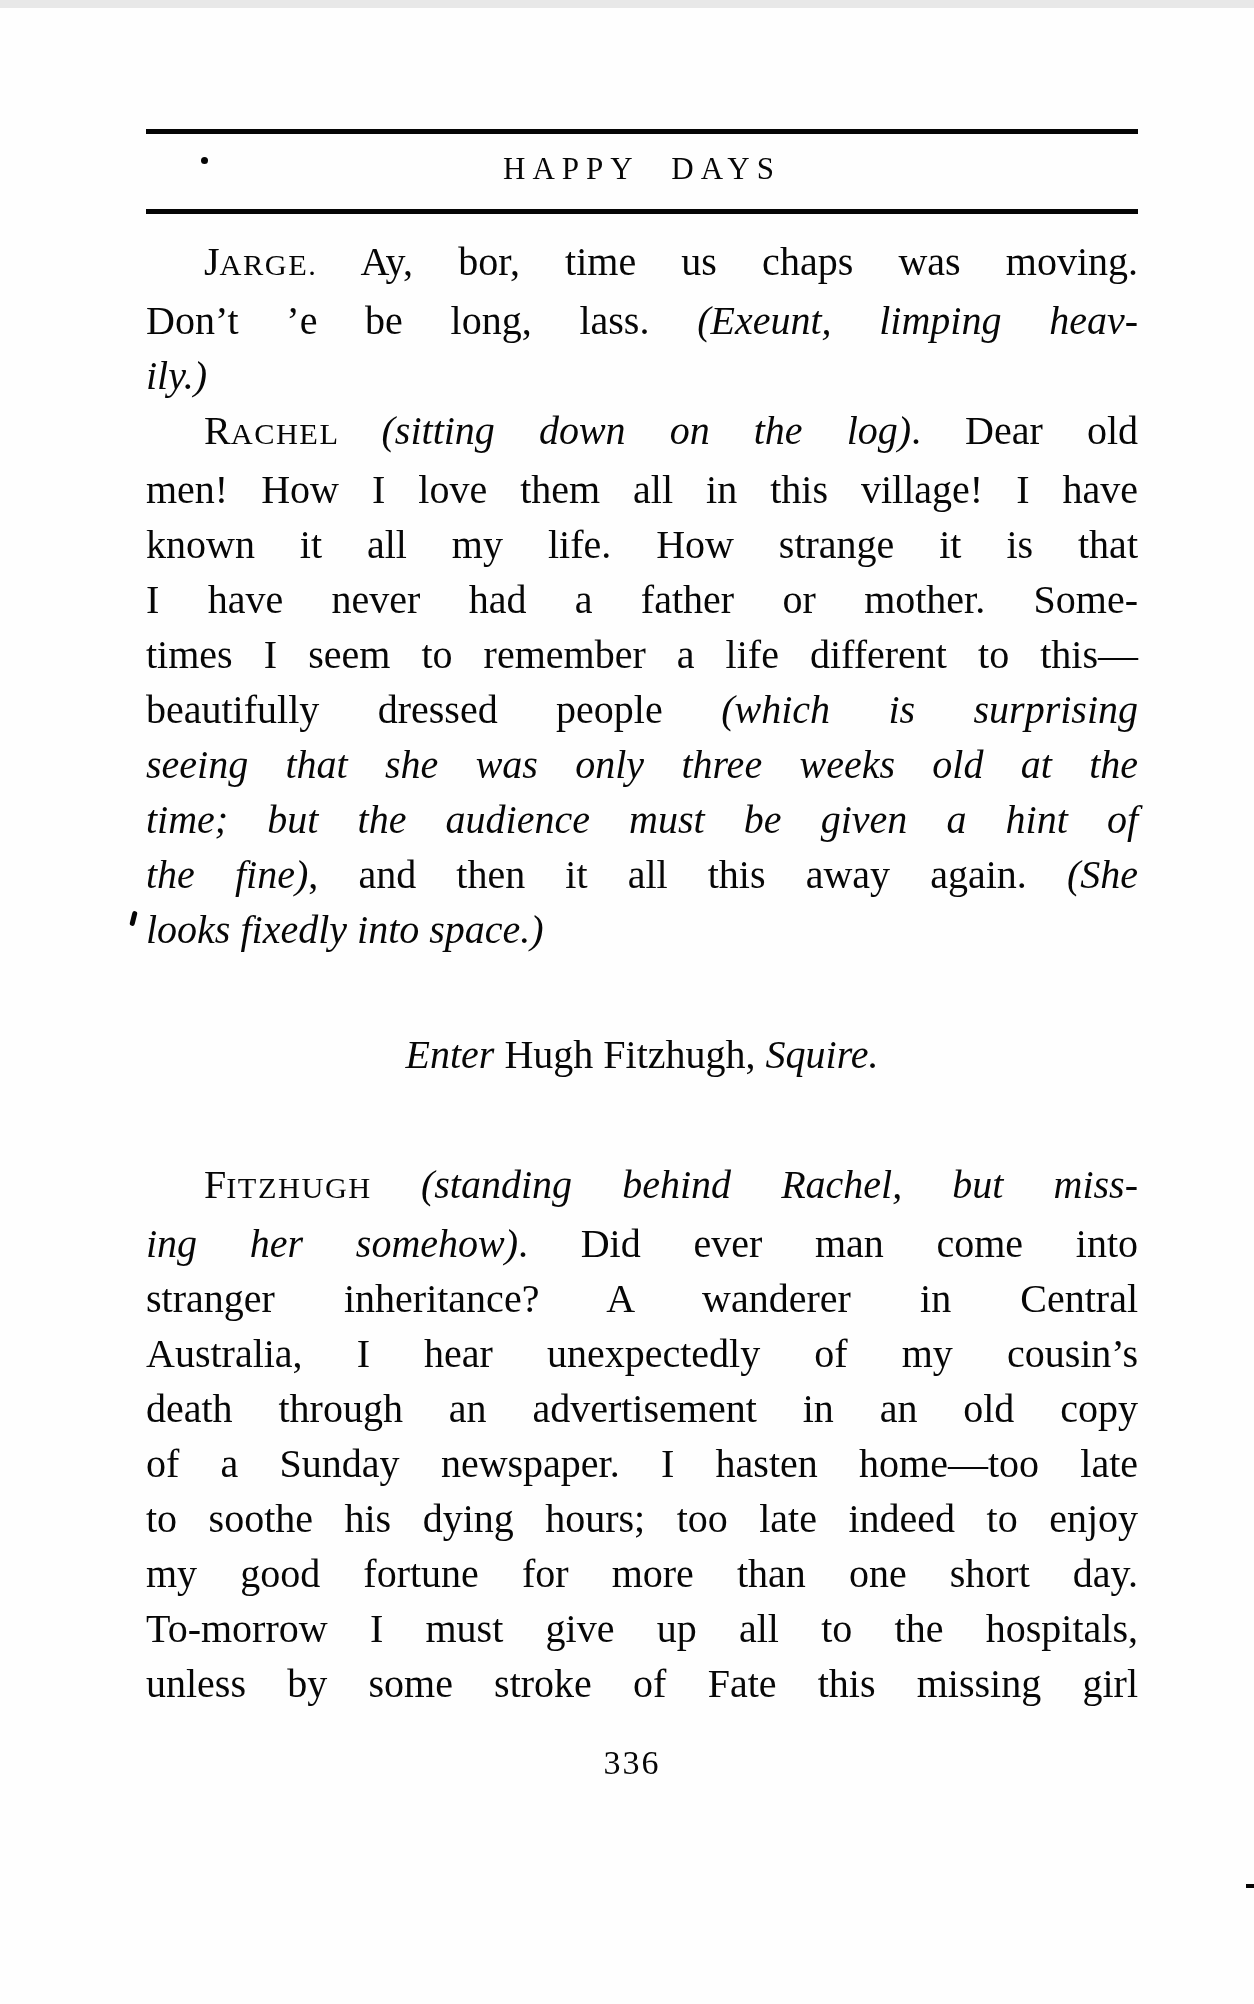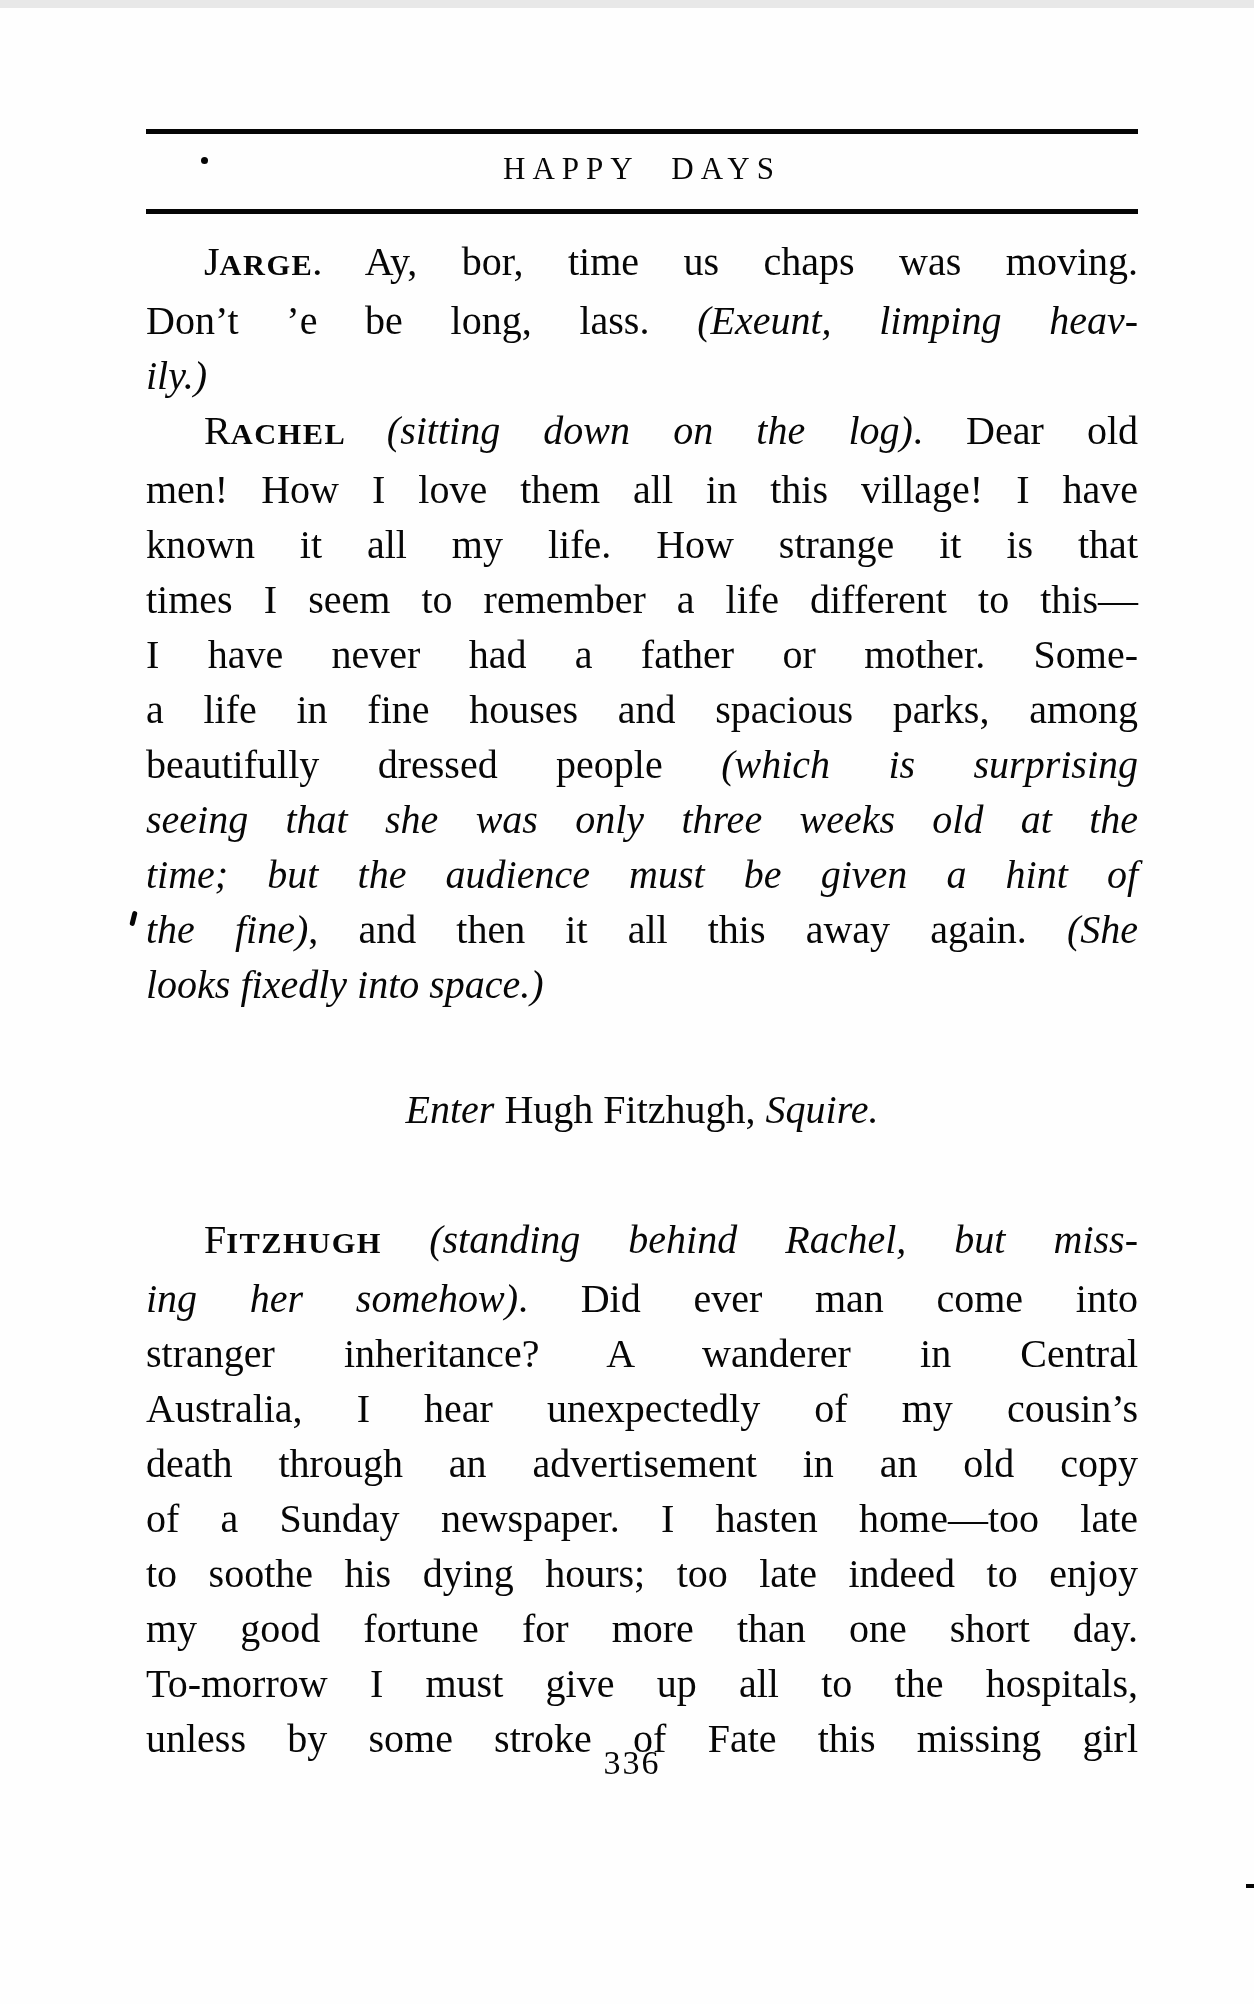--- a/index.html
+++ b/index.html
@@ -51,21 +51,20 @@
   }
   .line.no-j { text-align-last: left; }
   .line.center { text-align-last: center; }
   .line.ind { text-indent: 58px; }
   .s-r { font-style: normal; }
   .s-i { font-style: italic; }
   .s-sc {
     font-style: normal;
     font-size: 0.76em;
     letter-spacing: 1.5px;
-    font-weight: bold;
   }
   .para.stage { margin: 70px 0 75px 0; }
   .folio {
     position: absolute;
     left: 136px;
     top: 1736px;
     width: 992px;
     text-align: center;
     font-size: 34px;
     letter-spacing: 2px;
@@ -90,23 +89,22 @@
   <div class="page-body">
     <div class="para">
         <div class="line ind"><span class="s-r">J</span><span class="s-sc">ARGE.</span><span class="s-r"> Ay, bor, time us chaps was moving.</span></div>
         <div class="line"><span class="s-r">Don’t ’e be long, lass. </span><span class="s-i">(Exeunt, limping heav-</span></div>
         <div class="line no-j"><span class="s-i">ily.)</span></div>
       </div>
     <div class="para">
         <div class="line ind"><span class="s-r">R</span><span class="s-sc">ACHEL </span><span class="s-i">(sitting down on the log)</span><span class="s-r">. Dear old</span></div>
         <div class="line"><span class="s-r">men! How I love them all in this village! I have</span></div>
         <div class="line"><span class="s-r">known it all my life. How strange it is that</span></div>
+        <div class="line"><span class="s-r">I have never had a father or mother. Some-</span></div>
         <div class="line"><span class="s-r">times I seem to remember a life different to this—</span></div>
-        <div class="line"><span class="s-r">I have never had a father or mother. Some-</span></div>
-        <div class="line"><span class="s-r">a life in fine houses and spacious parks, among</span></div>
         <div class="line"><span class="s-r">beautifully dressed people </span><span class="s-i">(which is surprising</span></div>
         <div class="line"><span class="s-i">seeing that she was only three weeks old at the</span></div>
         <div class="line"><span class="s-i">time; but the audience must be given a hint of</span></div>
         <div class="line"><span class="s-i">the fine)</span><span class="s-r">, and then it all this away again. </span><span class="s-i">(She</span></div>
         <div class="line no-j"><span class="s-i">looks fixedly into space.)</span></div>
       </div>
     <div class="para stage">
         <div class="line no-j center"><span class="s-i">Enter</span><span class="s-r"> Hugh Fitzhugh, </span><span class="s-i">Squire.</span></div>
       </div>
     <div class="para">

